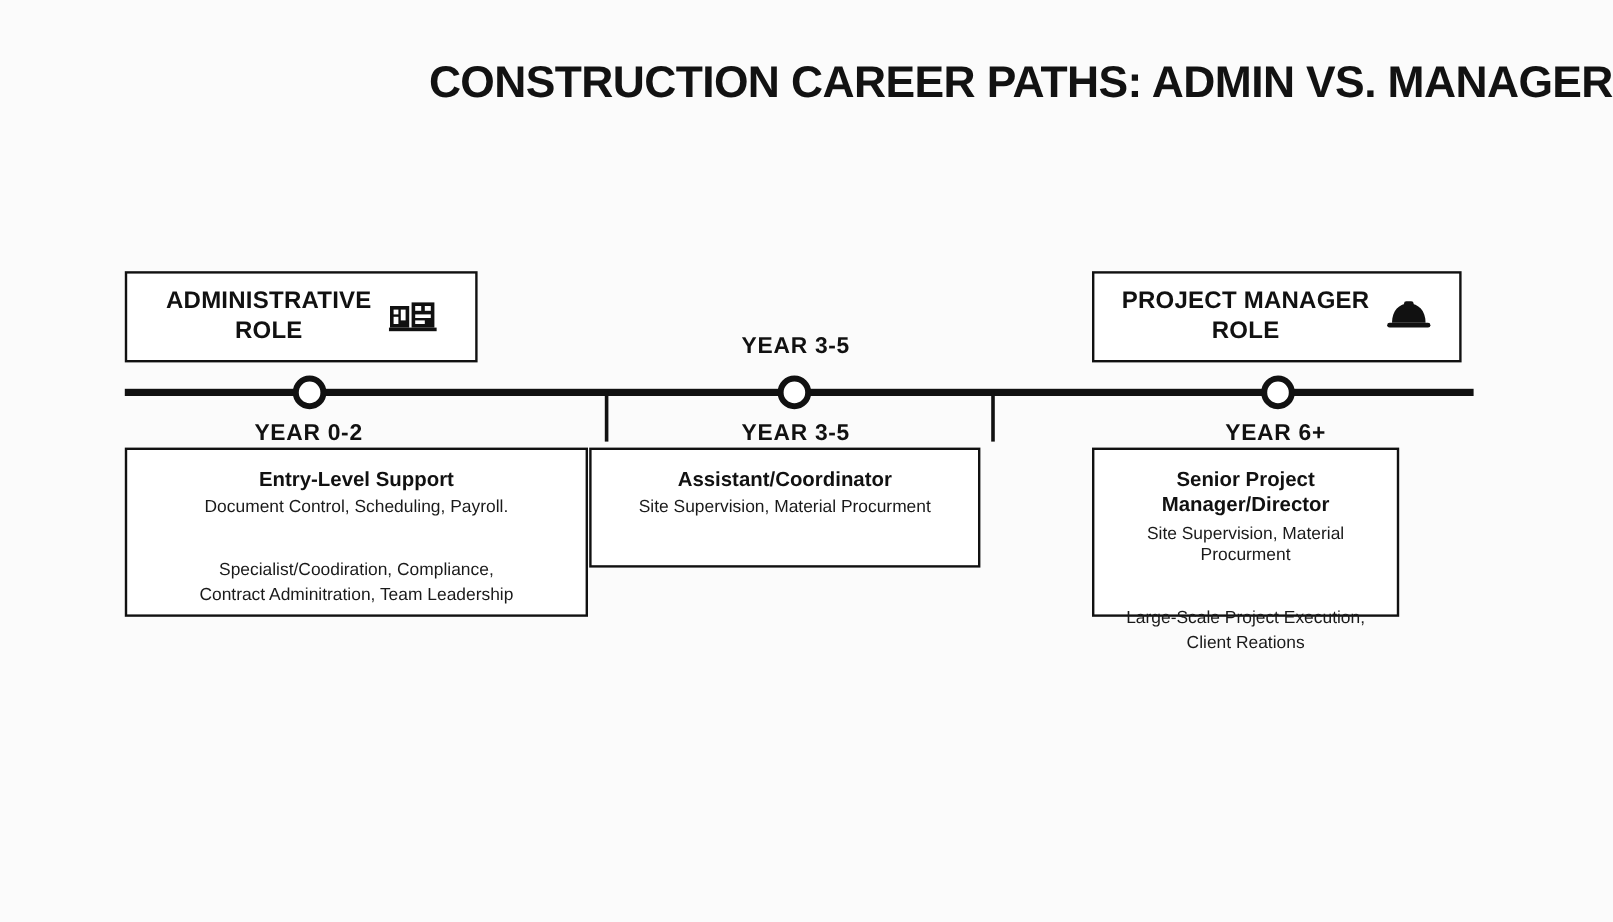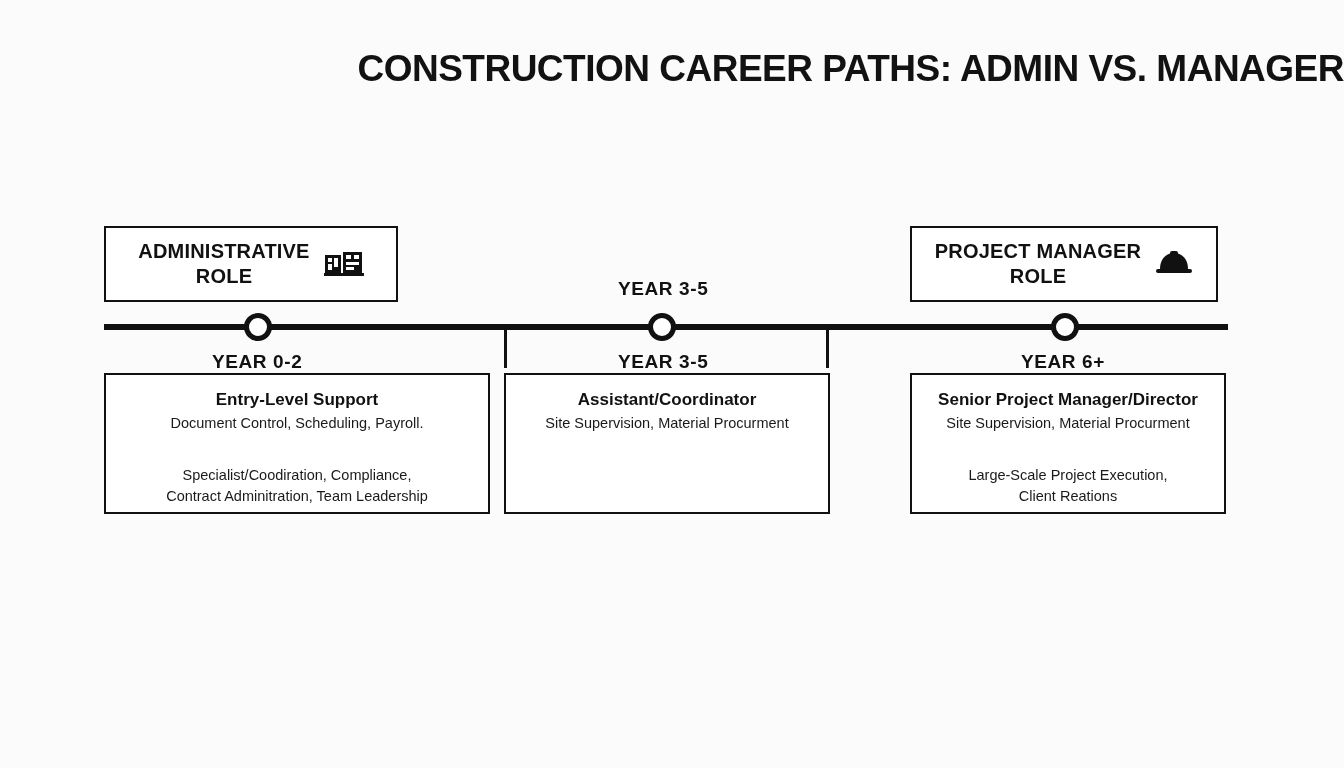--- a/index.html
+++ b/index.html
@@ -120,22 +120,22 @@
   
   .detail-box {
     position: absolute;
     border: 2px solid #111111;
     background: #ffffff;
     box-sizing: border-box;
     padding: 14px 12px 12px 12px;
     text-align: center;
   }
   .d1 { left: 104px; top: 373px; width: 386px; height: 141px; }
-  .d2 { left: 504px; top: 373px; width: 326px; height: 141px; }
-  .d3 { left: 910px; top: 373px; width: 316px; height: 141px; }
+  .d2 { left: 491px; top: 373px; width: 326px; height: 100px; }
+  .d3 { left: 910px; top: 373px; width: 256px; height: 141px; }
 
   .d-title {
     font-size: 17px;
     font-weight: bold;
     color: #111111;
     line-height: 1.25;
     margin-bottom: 4px;
   }
   .d-sub {
     font-size: 14.5px;

